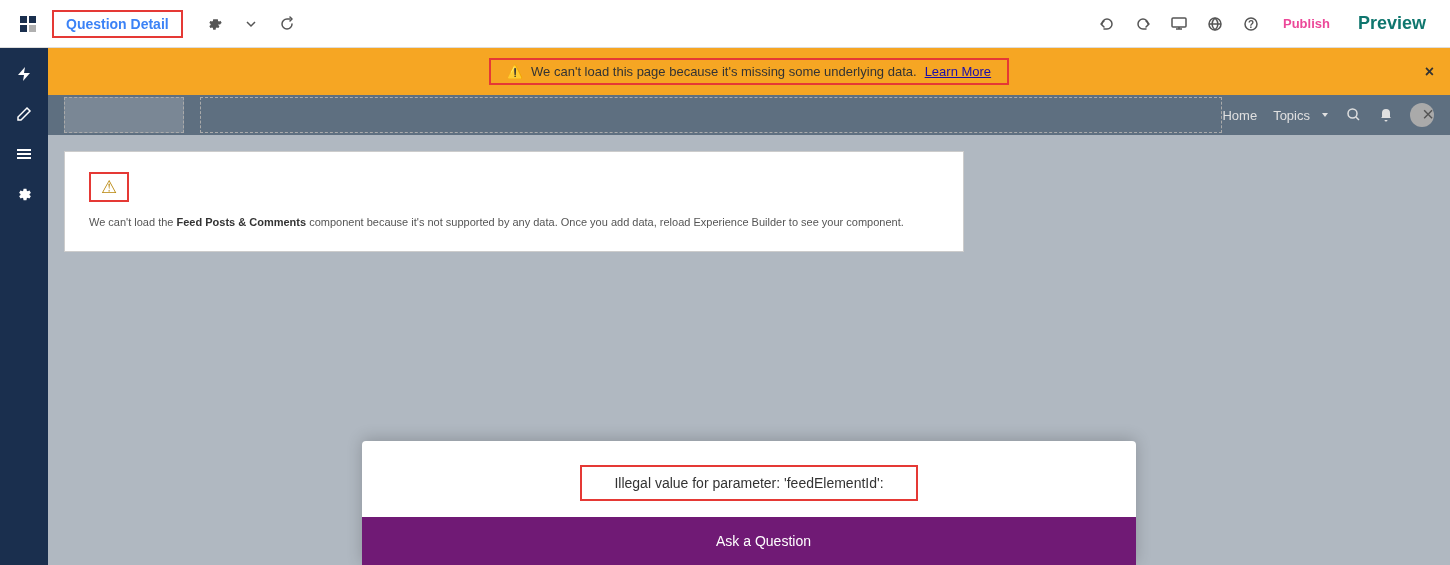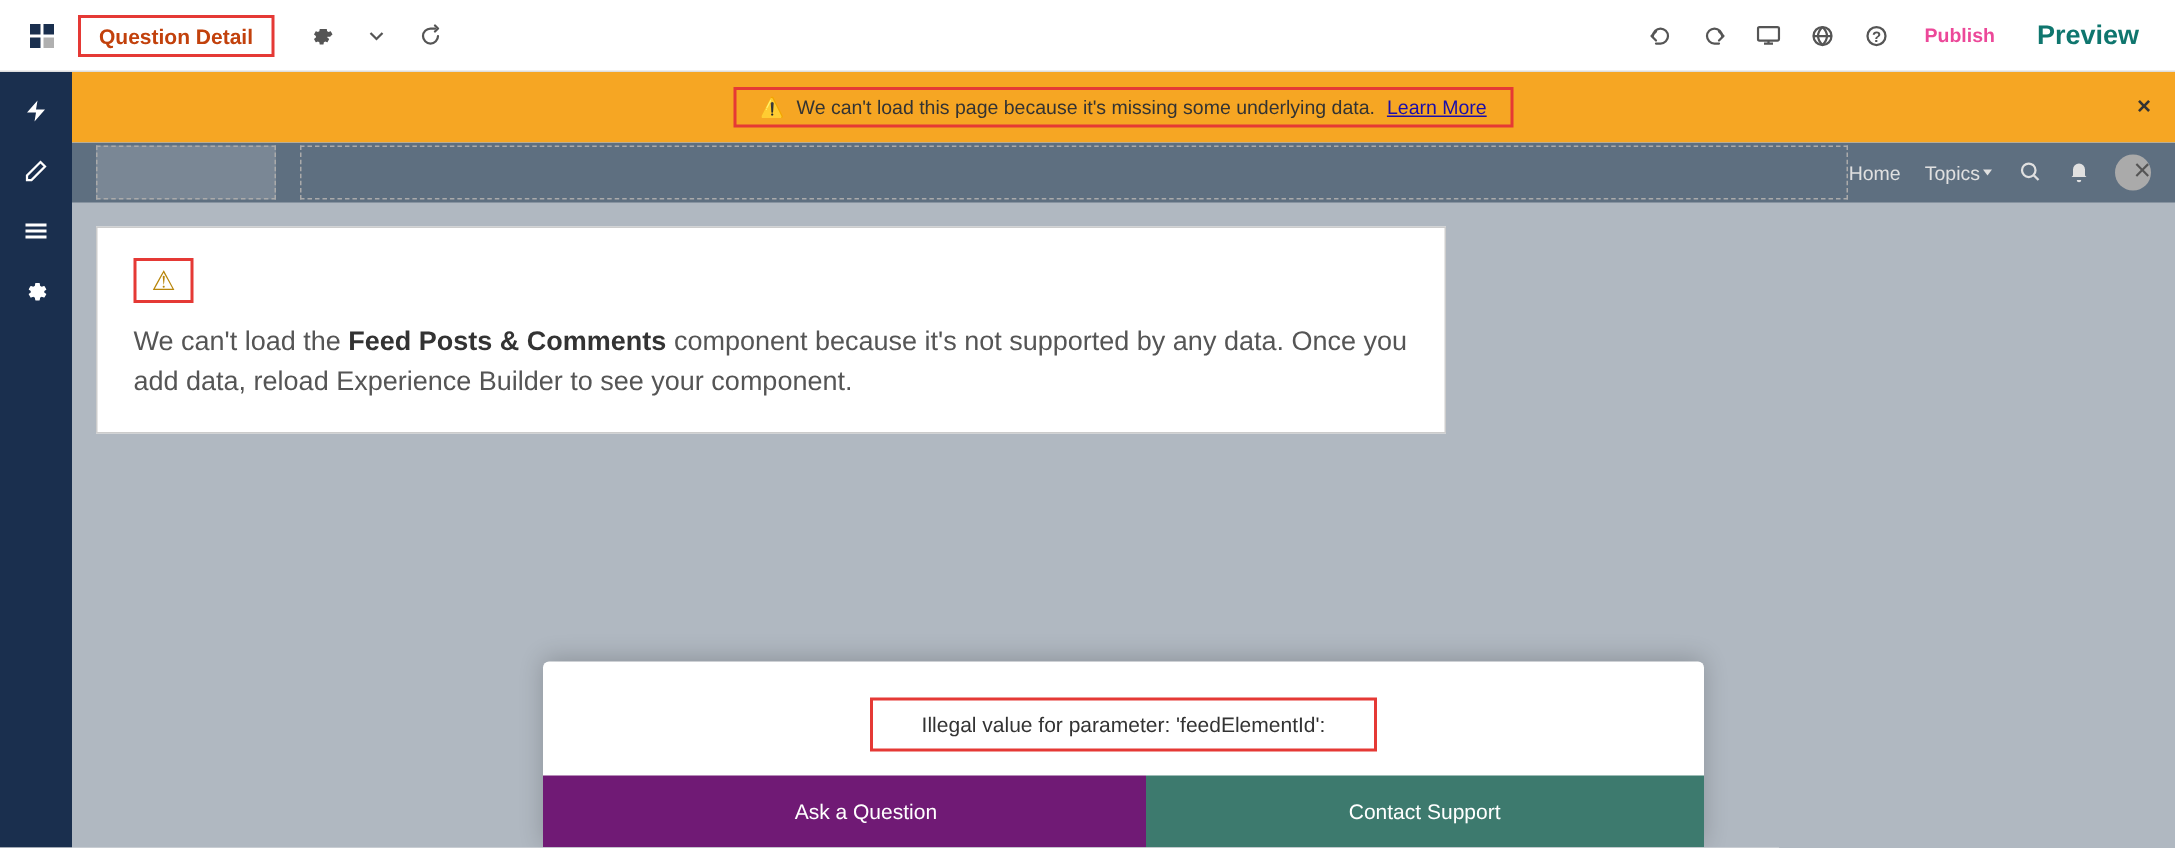--- a/index.html
+++ b/index.html
@@ -24,21 +24,21 @@
     .grid-icon-btn {
       width: 32px; height: 32px;
       display: flex; align-items: center; justify-content: center;
       cursor: pointer;
     }
     .page-title-box {
       border: 2px solid #e53935;
       padding: 4px 12px;
       font-weight: 600;
       font-size: 14px;
-      color: #c2410c;
+      color: #3b82f6;
       display: flex; align-items: center;
     }
     .header-icons {
       display: flex; align-items: center; gap: 4px; margin-left: 8px;
     }
     .header-icon-btn {
       width: 32px; height: 32px;
       display: flex; align-items: center; justify-content: center;
       color: #555; cursor: pointer;
       border-radius: 4px;
@@ -168,21 +168,21 @@
     }
     .preview-nav-right {
       display: flex;
       align-items: center;
       gap: 16px;
       color: #e0e0e0;
       font-size: 13px;
       margin-left: auto;
     }
     .preview-nav-right .topics-btn {
-      display: flex; align-items: center; gap: 0;
+      display: flex; align-items: center; gap: 10px;
     }
 
     
     .component-error-box {
       margin: 16px;
       background: #fff;
       border: 1px solid #ccc;
       padding: 20px 24px;
       max-width: 900px;
     }
@@ -197,21 +197,21 @@
       font-size: 15px;
       font-weight: 600;
     }
     .component-error-title-outline {
       border: 2px solid #e53935;
       padding: 2px 10px;
       display: flex; align-items: center; gap: 8px;
     }
     .component-error-desc {
       color: #555;
-      font-size: 18px;
+      font-size: 11px;
       line-height: 1.5;
     }
     .component-error-desc strong {
       font-weight: 700;
       color: #333;
     }
 
     
     .dialog-close-btn {
       position: absolute;
@@ -408,18 +408,17 @@
       </div>
 
       <button class="dialog-close-btn">×</button>
 
       <div class="dialog-box">
         <div class="dialog-message-row">
           <div class="dialog-message-box">Illegal value for parameter: 'feedElementId':</div>
         </div>
         <div class="dialog-actions">
           <button class="dialog-action-btn btn-ask">Ask a Question</button>
-          <button class="dialog-action-btn btn-contact">Contact Support</button>
         </div>
       </div>
     </div>
   </div>
 </div>
 
 </body></html>

